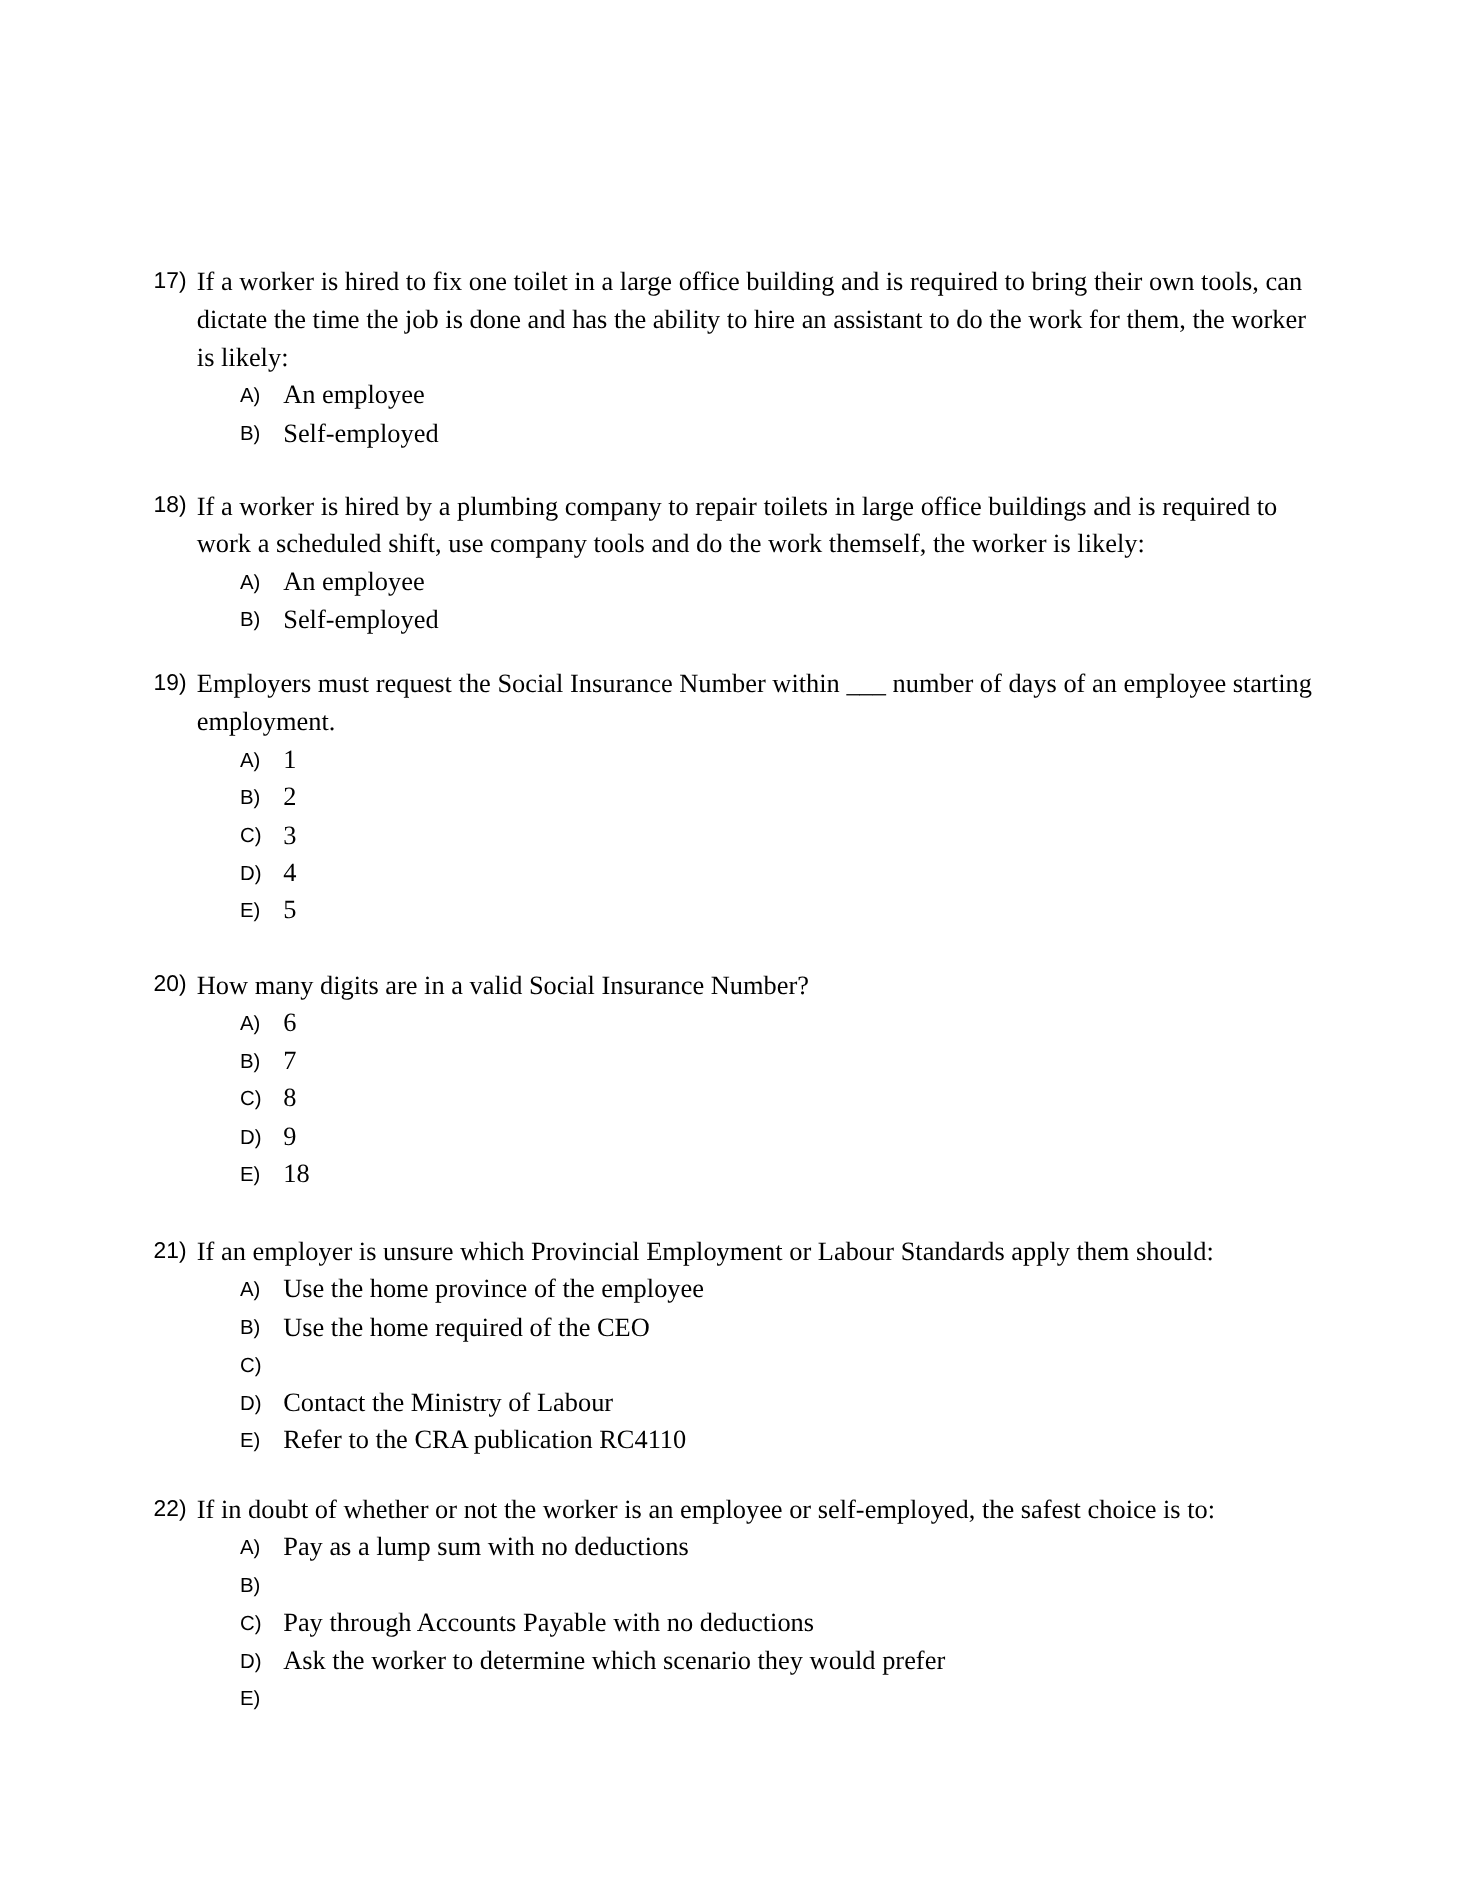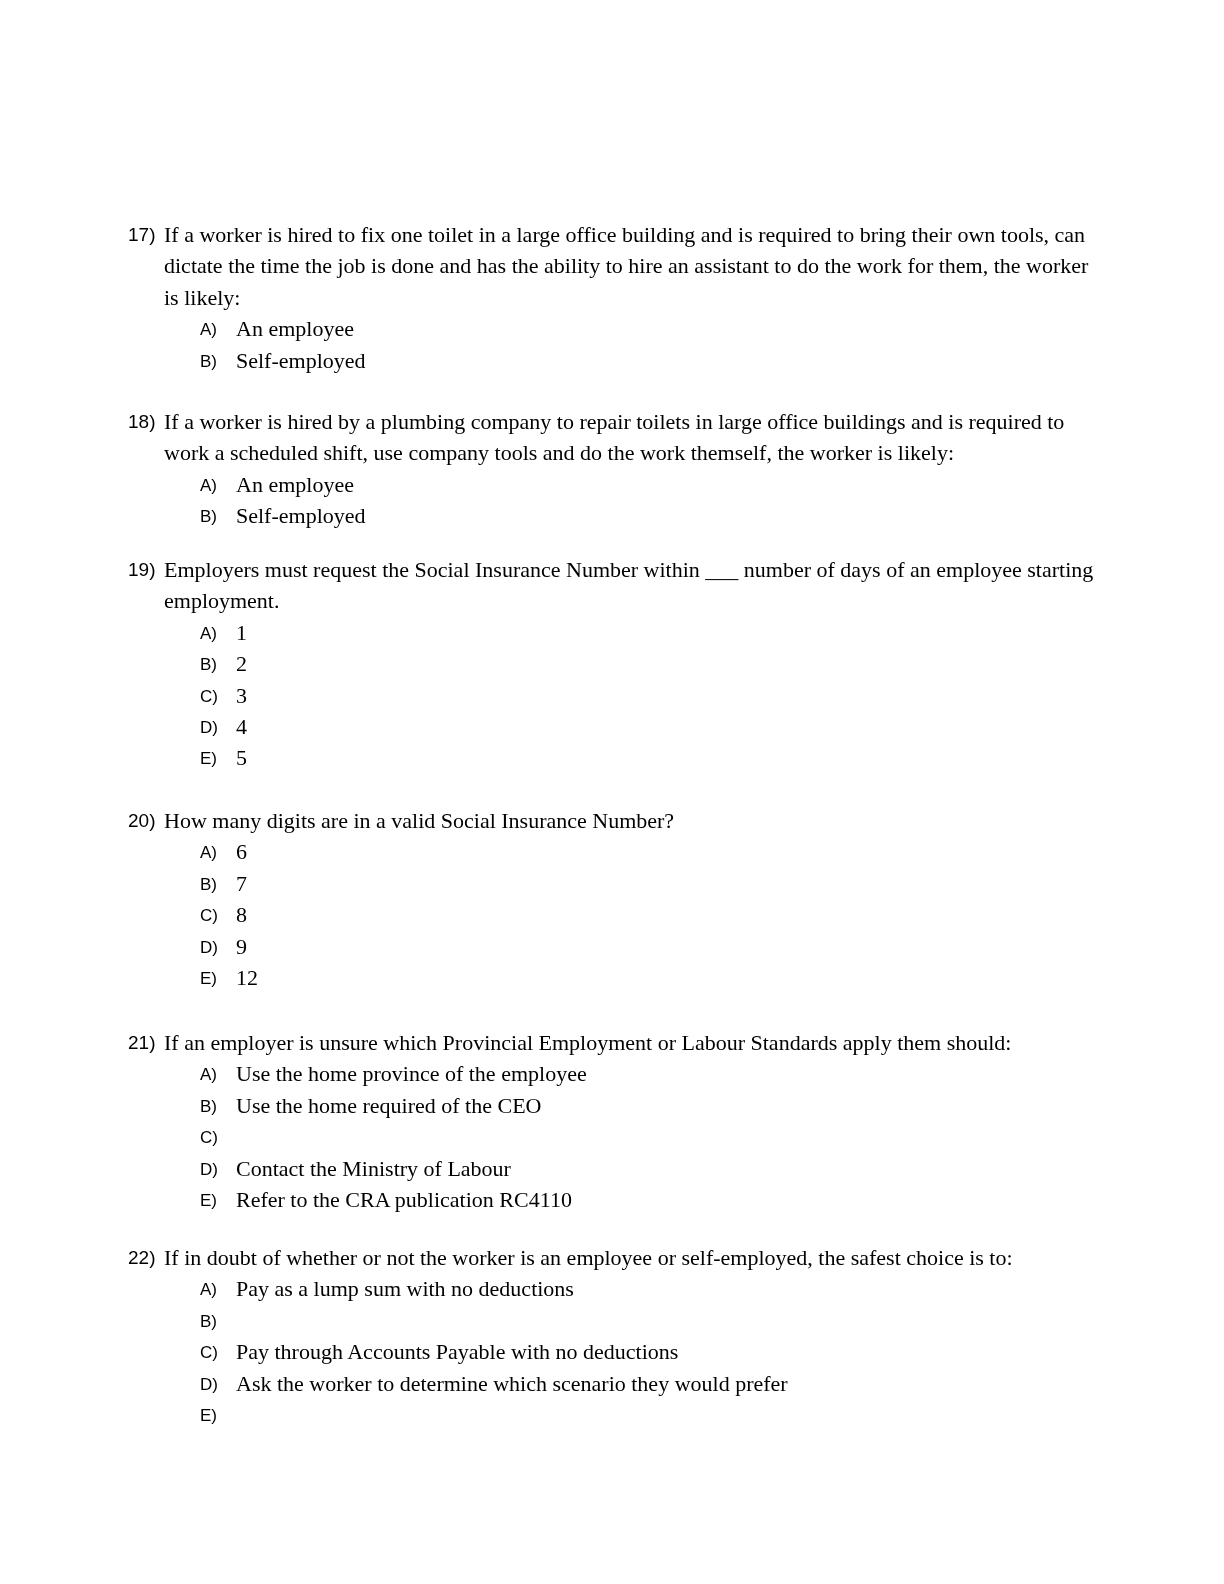--- a/index.html
+++ b/index.html
@@ -159,21 +159,21 @@
       <li class="option">
         <span class="opt-letter">C)</span>
         <span class="opt-text">8</span>
       </li>
       <li class="option">
         <span class="opt-letter">D)</span>
         <span class="opt-text">9</span>
       </li>
       <li class="option">
         <span class="opt-letter">E)</span>
-        <span class="opt-text">12</span>
+        <span class="opt-text">18</span>
       </li>
     </ul>
   </div>
 
   <div class="question" style="top:1027px;">
     <div class="q-line">
       <span class="q-num">21)</span>
       <span class="q-text">If an employer is unsure which Provincial Employment or Labour Standards apply them should:</span>
     </div>
     <ul class="options">

